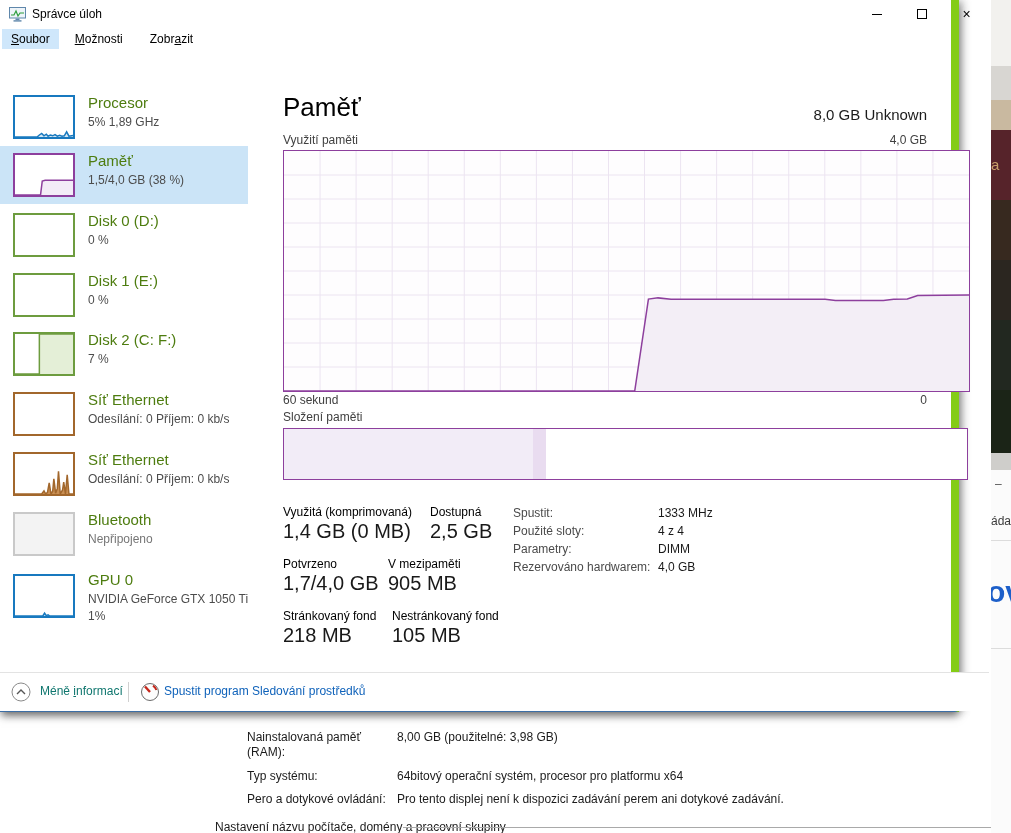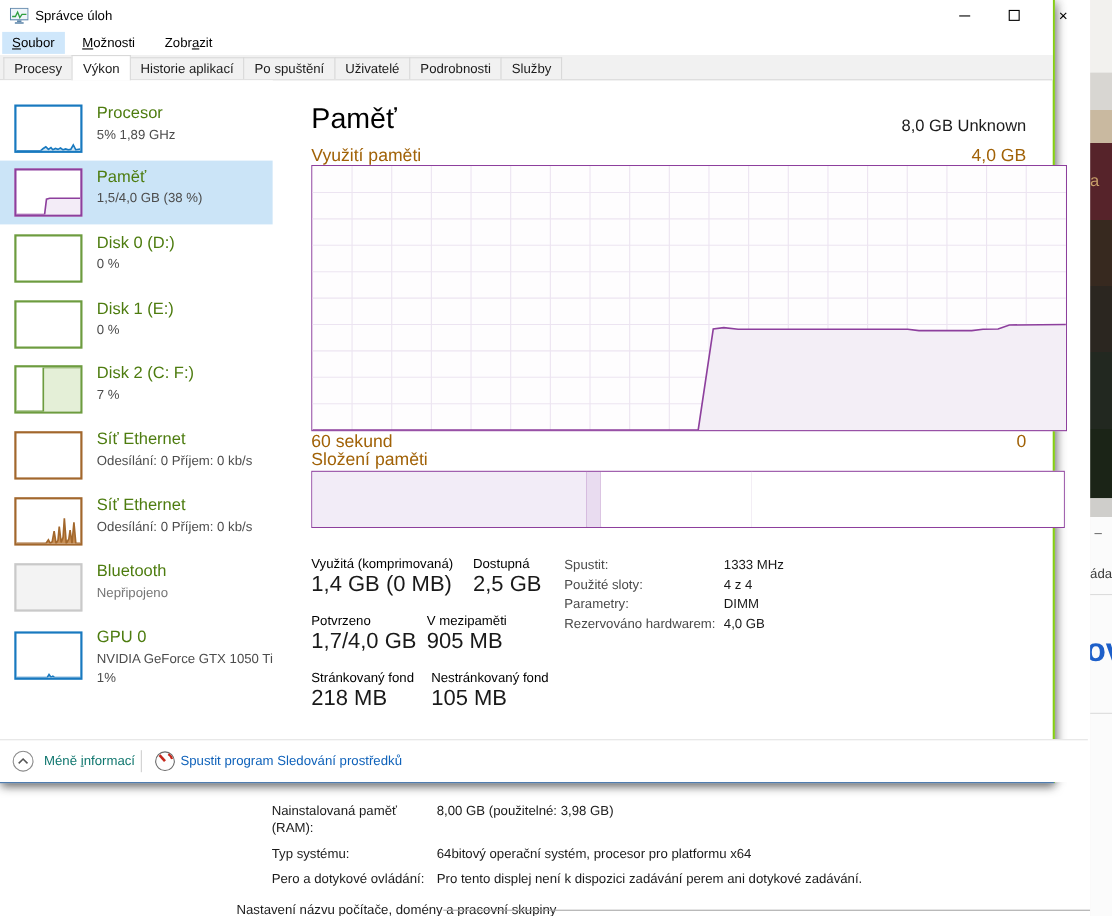--- a/index.html
+++ b/index.html
@@ -16,21 +16,21 @@
 
   
   .sliver{position:absolute;left:991px;top:0;width:20px;height:833px;overflow:hidden;background:#f5f4f2;}
   .sl-block{position:absolute;left:0;width:20px;}
   .sl-text{position:absolute;font-size:12px;color:#3a3a3a;white-space:nowrap;}
   .sl-blue{position:absolute;font-size:30px;font-weight:bold;color:#1d5fc9;white-space:nowrap;}
   .sl-line{position:absolute;left:0;width:20px;height:1px;background:#dcdcdc;}
 
   
   .tm{position:absolute;left:0;top:0;width:959px;height:712px;background:#fff;box-sizing:border-box;
-      border-right:2px solid #84cc16;border-bottom:2px solid #3c6ea5;
+      border-right:8px solid #84cc16;border-bottom:2px solid #3c6ea5;
       box-shadow:0 5px 8px -1px rgba(30,30,30,.55), 4px 0 8px rgba(30,30,30,.30);}
   .titlebar{position:absolute;left:0;top:0;right:0;height:28px;background:#fff;}
   .title-text{position:absolute;left:32px;top:7px;font-size:12px;color:#000;}
   .win-btn{position:absolute;top:0;width:45px;height:28px;display:flex;align-items:center;justify-content:center;}
   .glyph-min{width:10px;height:1px;background:#000;}
   .glyph-max{width:10px;height:10px;border:1px solid #000;box-sizing:border-box;}
   .glyph-close{font-size:14px;color:#000;line-height:1;}
 
   .menubar{position:absolute;left:0;top:28px;right:0;height:22px;background:#fff;display:flex;align-items:center;padding-left:2px;}
   .menu-item{font-size:12px;color:#000;padding:3px 9px;white-space:nowrap;}
@@ -49,21 +49,21 @@
   .sb-item.selected{background:#cbe4f7;}
   .sb-icon{position:absolute;left:13px;top:7px;width:62px;height:44px;border:2px solid #888;background:#fff;box-sizing:border-box;}
   .sb-icon svg{display:block;}
   .sb-name{position:absolute;left:88px;top:6px;font-size:15px;color:#4d7c0f;white-space:nowrap;}
   .sb-sub{position:absolute;left:88px;top:27px;font-size:12px;color:#4c4c4c;white-space:nowrap;}
   .sb-sub2{position:absolute;left:88px;top:44px;font-size:12px;color:#4c4c4c;white-space:nowrap;}
 
   
   .pane-title{position:absolute;left:283px;top:92px;font-size:26px;font-weight:300;color:#000;}
   .pane-total{position:absolute;right:24px;top:106px;font-size:15px;color:#1b1b1b;white-space:nowrap;}
-  .small-gray{position:absolute;font-size:16px;color:#a16207;white-space:nowrap;}
+  .small-gray{position:absolute;font-size:12px;color:#404040;white-space:nowrap;}
   .chart-box{position:absolute;left:283px;top:150px;width:685px;height:240px;border:1px solid #8d3f9d;box-sizing:content-box;background:#fdfcfe;}
   .comp-box{position:absolute;left:283px;top:428px;width:685px;height:52px;border:1px solid #8d3f9d;box-sizing:border-box;background:#fff;}
   .comp-seg{position:absolute;top:0;bottom:0;}
 
   .stat-label{position:absolute;font-size:12px;color:#000000;white-space:nowrap;}
   .stat-value{position:absolute;font-size:20px;font-weight:300;color:#191919;white-space:nowrap;}
   .rstat-label{position:absolute;font-size:12px;color:#4a4a4a;white-space:nowrap;}
   .rstat-value{position:absolute;font-size:12px;color:#191919;white-space:nowrap;}
 
   
@@ -126,29 +126,20 @@
           <div class="glyph-close">×</div>
         </div>
     </div>
 
     <div class="menubar">
       <div class="menu-item hl"><span></span><span class="acc">S</span><span>oubor</span></div>
       <div class="menu-item" style="margin-left:7px;"><span></span><span class="acc">M</span><span>ožnosti</span></div>
       <div class="menu-item" style="margin-left:9px;"><span>Zobr</span><span class="acc">a</span><span>zit</span></div>
     </div>
 
-    <div class="tabstrip">
-      <div class="tab">Procesy</div>
-      <div class="tab active">Výkon</div>
-      <div class="tab">Historie aplikací</div>
-      <div class="tab">Po spuštění</div>
-      <div class="tab">Uživatelé</div>
-      <div class="tab">Podrobnosti</div>
-      <div class="tab">Služby</div>
-    </div>
 
     <div class="sidebar">
 
       <div class="sb-item" style="top:15px;">
         <div class="sb-icon" style="border-color:#1879bf;">
             <svg width="58" height="40" viewBox="0 0 58 40">
               <polygon points="0,40 0,40 22.04,40 24.36,38 26.68,36.4 29,38.8 31.32,37.2 33.06,39.2 35.38,38 37.7,38.8 40.02,37.6 42.34,39.2 44.66,38.4 46.98,39.2 49.3,38.8 51.62,34.8 53.94,39.2 58,38.4 58,40" fill="rgba(24,121,191,0.18)" stroke="none"></polygon>
               <polyline points="0,40 22.04,40 24.36,38 26.68,36.4 29,38.8 31.32,37.2 33.06,39.2 35.38,38 37.7,38.8 40.02,37.6 42.34,39.2 44.66,38.4 46.98,39.2 49.3,38.8 51.62,34.8 53.94,39.2 58,38.4" fill="none" stroke="#1879bf" stroke-width="1.5"></polyline>
             </svg>
           </div>

